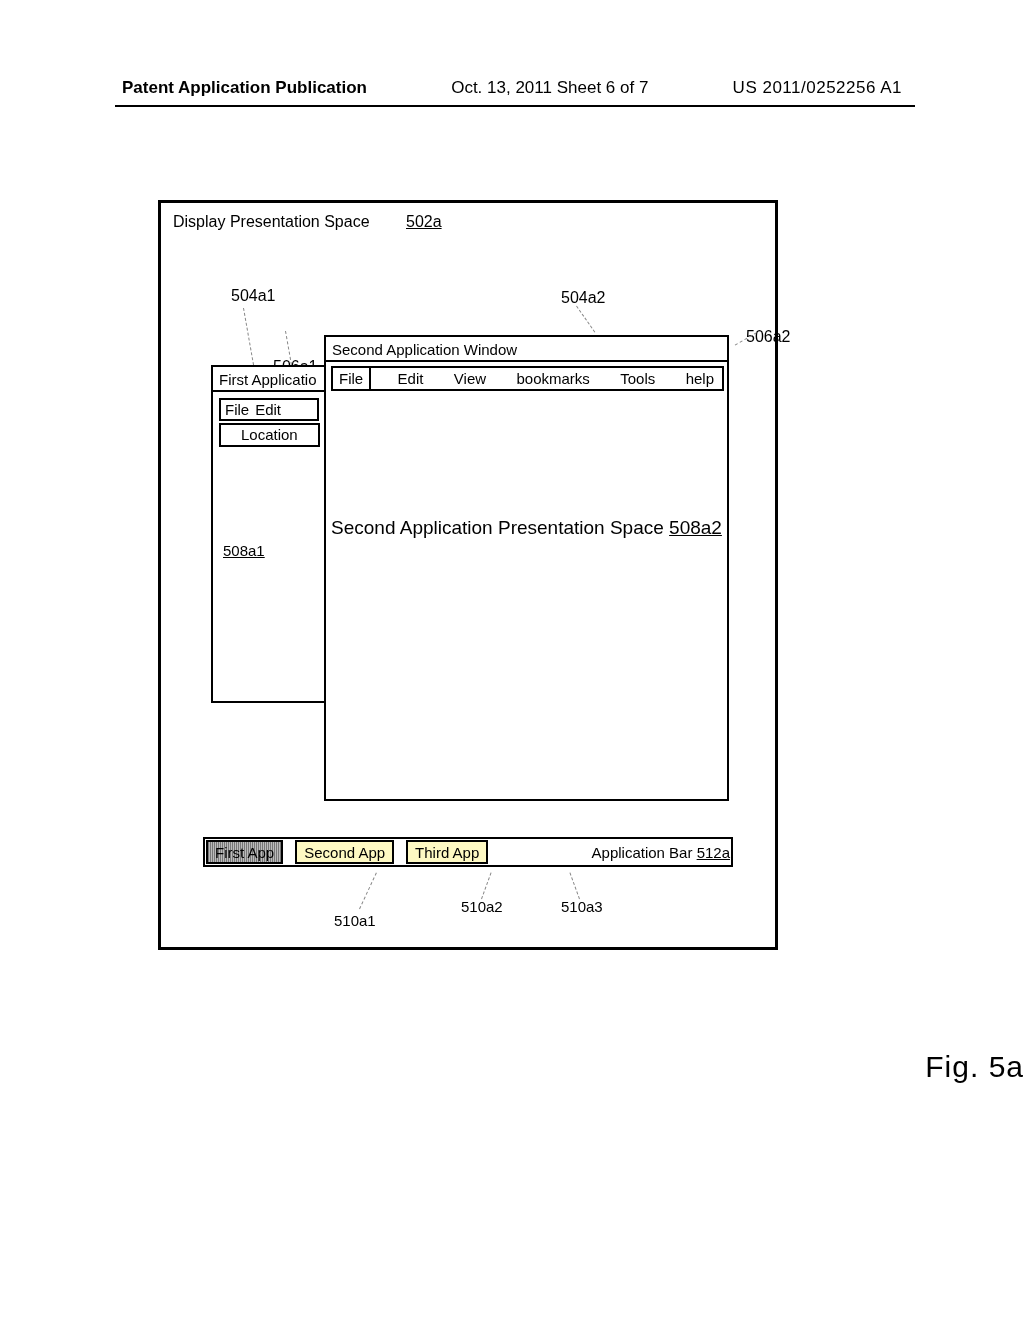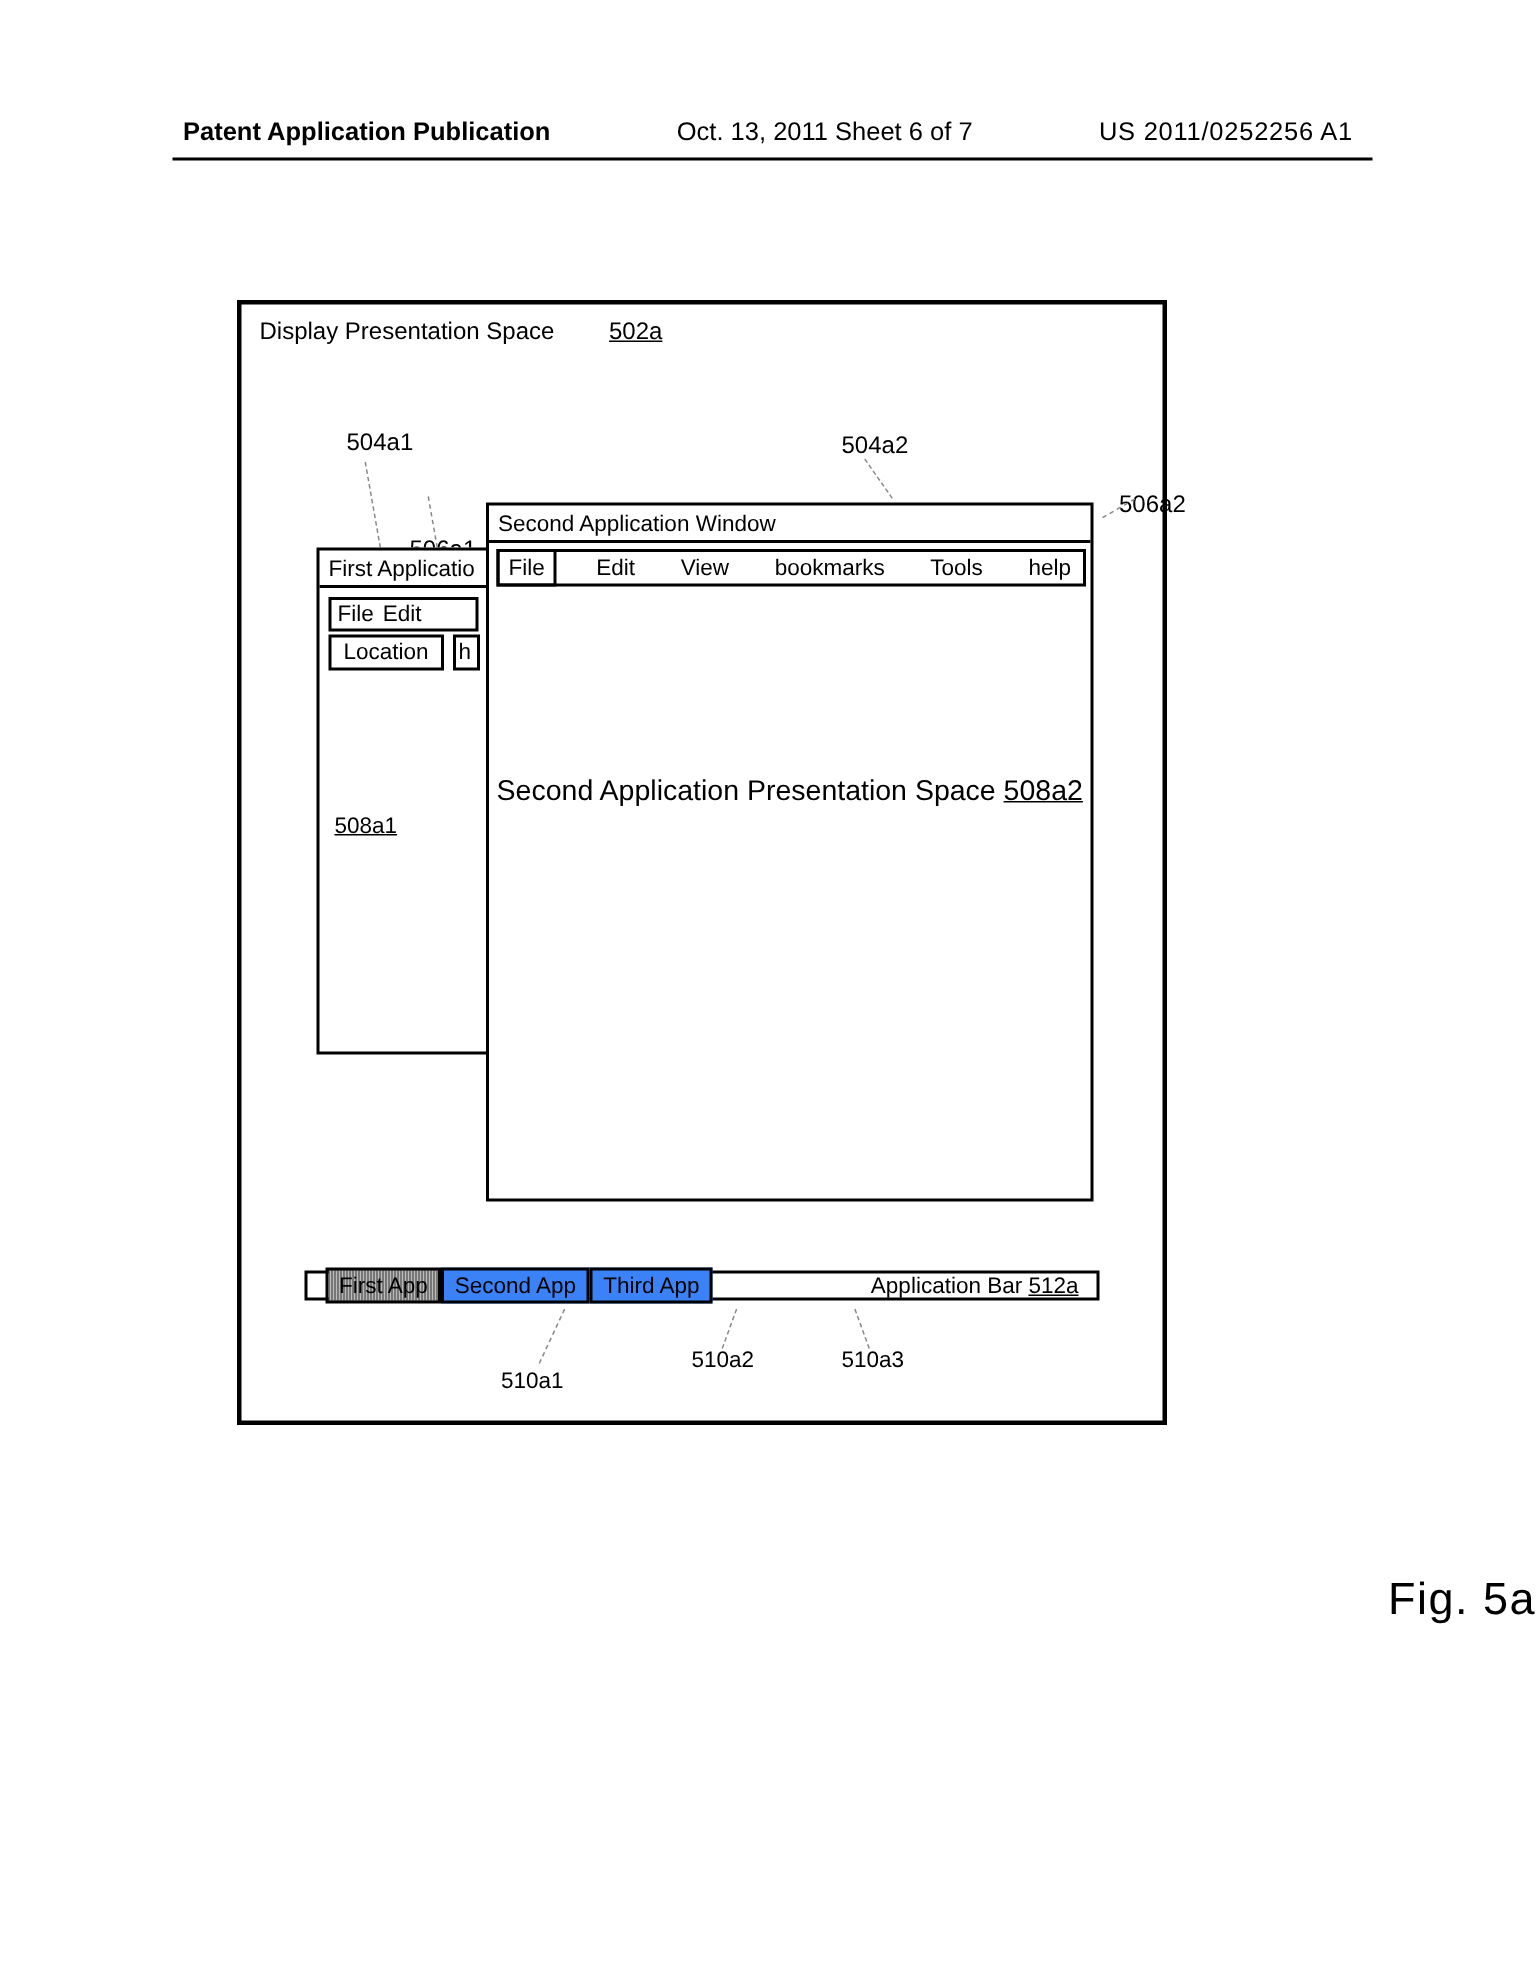--- a/index.html
+++ b/index.html
@@ -116,21 +116,21 @@
       left: 6px;
       width: 280px;
     }
     .first-app-menubar .row1, .first-app-menubar .row2 {
       display: flex; gap: 6px; margin-bottom: 2px;
     }
     .first-app-menubar .row1 {
       border: 2px solid #000; width: 100px; padding: 1px 4px;
     }
     .first-app-menubar .row2 .loc {
-      border: 2px solid #000; padding: 1px 8px; font-size: 15px;
+      border: 2px solid #000; padding: 1px 20px; font-size: 15px;
     }
     .first-app-menubar .row2 .url {
       border: 2px solid #000; width: 18px; height: 24px; overflow: hidden;
       font-size: 15px; padding: 1px 2px;
     }
     .first-app-menubar span { font-size: 15px; }
     .ref-508a1 {
       position: absolute;
       top: 175px; left: 10px;
       font-size: 15px; text-decoration: underline;
@@ -168,33 +168,34 @@
       text-align: center;
       font-size: 19px;
     }
     .ref-508a2 { text-decoration: underline; }
     
     .app-bar {
       position: absolute;
       bottom: 80px;
       left: 42px;
       width: 530px;
-      height: 20px;
+      height: 30px;
       border: 2px solid #000;
       display: flex;
       align-items: center;
-      padding: 0 12px;
+      padding: 0 1px;
+      gap: 12px;
       font-size: 15px;
     }
     .app-bar .task-btn {
       border: 2px solid #000;
       padding: 1px 7px;
       height: 24px;
       display: flex; align-items: center;
-      background: #3b82f6;
+      background: #fef9c3;
     }
     .app-bar .task-btn.active {
       background: repeating-linear-gradient(90deg,#777 0,#777 1px,#bbb 1px,#bbb 2px);
       color: #000;
     }
     .app-bar .bar-label {
       margin-left: auto;
       font-size: 15px;
     }
     .ref-512a { text-decoration: underline; }

